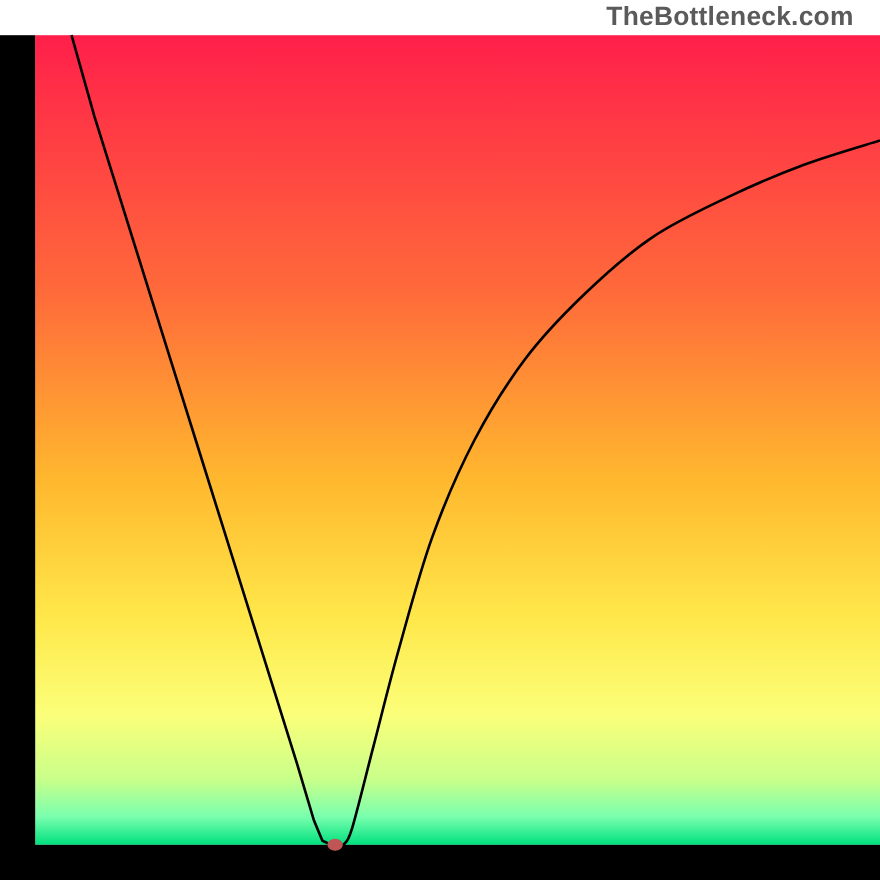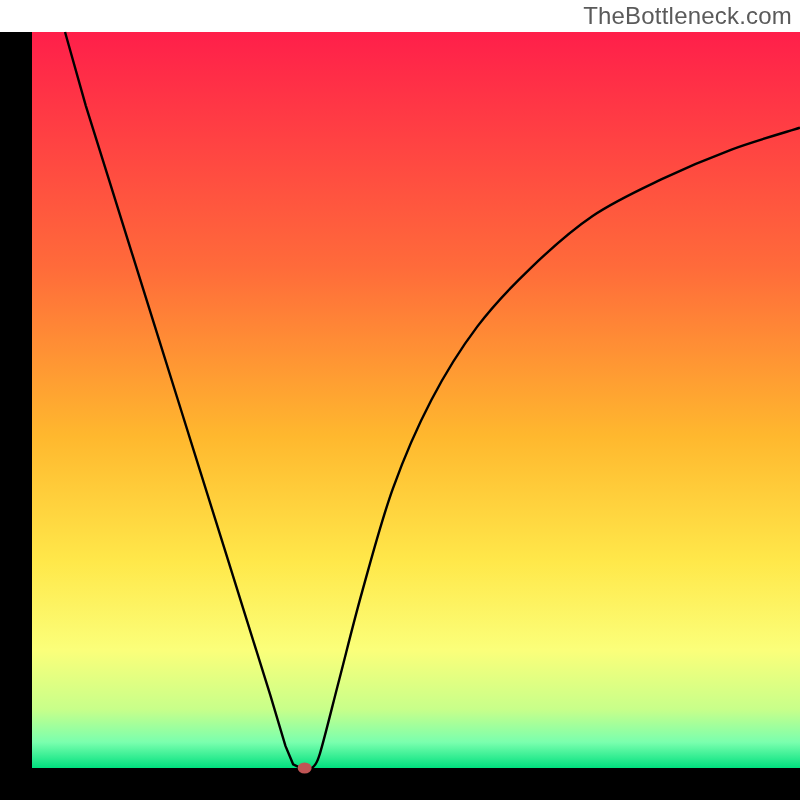--- a/index.html
+++ b/index.html
@@ -11,24 +11,24 @@
     font-family: Arial, Helvetica, sans-serif;
   }
   .container {
     position: relative;
     width: 800px;
     height: 800px;
   }
   .watermark {
     position: absolute;
     top: 2px;
-    right: 8px;
+    right: 24px;
     font-size: 24px;
     color: #5a5a5a;
-    font-weight: 400;
+    font-weight: 700;
     letter-spacing: 0.2px;
     z-index: 10;
   }
   svg.chart {
     position: absolute;
     top: 0;
     left: 0;
     width: 800px;
     height: 800px;
   }

